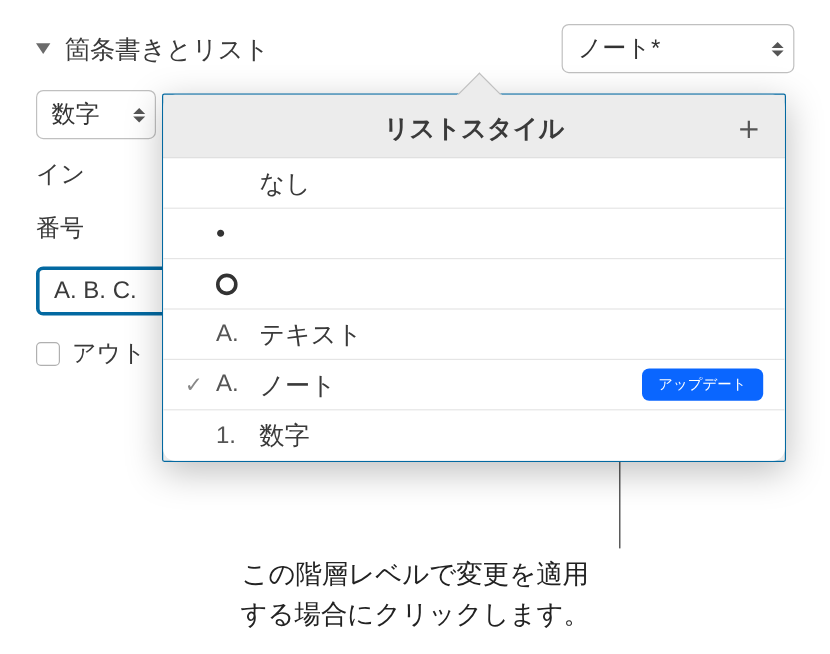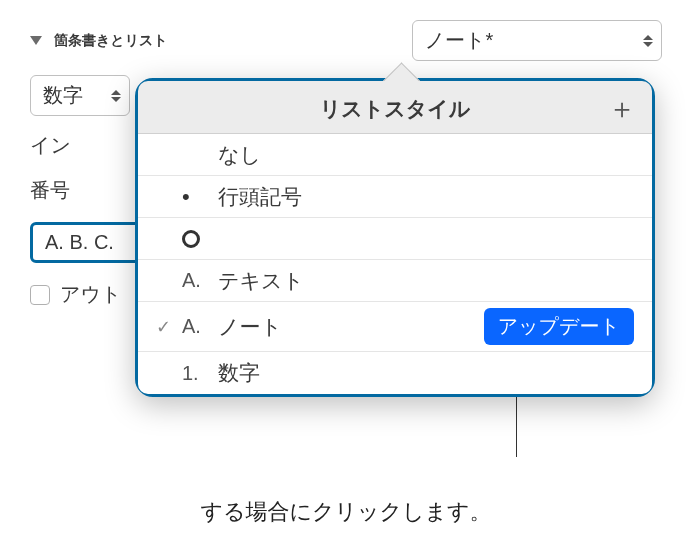--- a/index.html
+++ b/index.html
@@ -27,22 +27,22 @@
       margin-bottom: 14px;
     }
     .disclosure-triangle {
       width: 0;
       height: 0;
       border-left: 6px solid transparent;
       border-right: 6px solid transparent;
       border-top: 9px solid #6b6b6b;
     }
     .section-title {
-      font-size: 14px;
-      font-weight: 700;
+      font-size: 21px;
+      font-weight: 400;
       color: #3a3a3a;
     }
     .dropdown-row {
       display: flex;
       align-items: center;
       margin-bottom: 16px;
       gap: 10px;
     }
     .dropdown {
       border: 1px solid #c0c0c0;
@@ -121,22 +121,22 @@
       background: #fff;
     }
 
     
     .popover {
       position: absolute;
       top: 78px;
       left: 135px;
       width: 520px;
       background: #ececec;
-      border: 3px solid #0369a1;
-      border-radius: 18px;
+      border: 1px solid #0369a1;
+      border-radius: 2px;
       box-shadow: 0 8px 30px rgba(0,0,0,0.25);
       z-index: 100;
     }
     .popover::before {
       content: "";
       position: absolute;
       top: -13px;
       left: 250px;
       width: 26px;
       height: 26px;
@@ -220,21 +220,21 @@
       margin-right: 4px;
     }
     .item-text {
       flex: 1;
     }
     .update-btn {
       background: #0a66ff;
       color: #fff;
       border-radius: 6px;
       padding: 5px 14px;
-      font-size: 20px;
+      font-size: 12px;
       cursor: pointer;
       margin-left: auto;
     }
 
     
     .callout-line {
       position: absolute;
       top: 382px;
       left: 516px;
       width: 1px;
@@ -307,21 +307,20 @@
       <span class="check-mark"></span>
       <span class="item-icon"></span>
       <span class="item-text">なし</span>
     </div>
 
     <div class="list-item">
       <span class="check-mark"></span>
       <span class="item-icon">
           <span class="bullet-icon">•</span>
         </span>
-      <span class="item-text">行頭記号</span>
     </div>
 
     <div class="list-item">
       <span class="check-mark"></span>
       <span class="item-icon">
           <span class="circle-icon"></span>
         </span>
     </div>
 
     <div class="list-item">
@@ -347,15 +346,15 @@
           <span class="item-prefix">1.</span>
         </span>
       <span class="item-text">数字</span>
     </div>
 
   </div>
 </div>
 
 <div class="callout-line"></div>
 <div class="callout-text">
-  <br>
+  <span>この階層レベルで変更を適用</span><br>
   <span>する場合にクリックします。</span>
 </div>
 
 </body></html>

